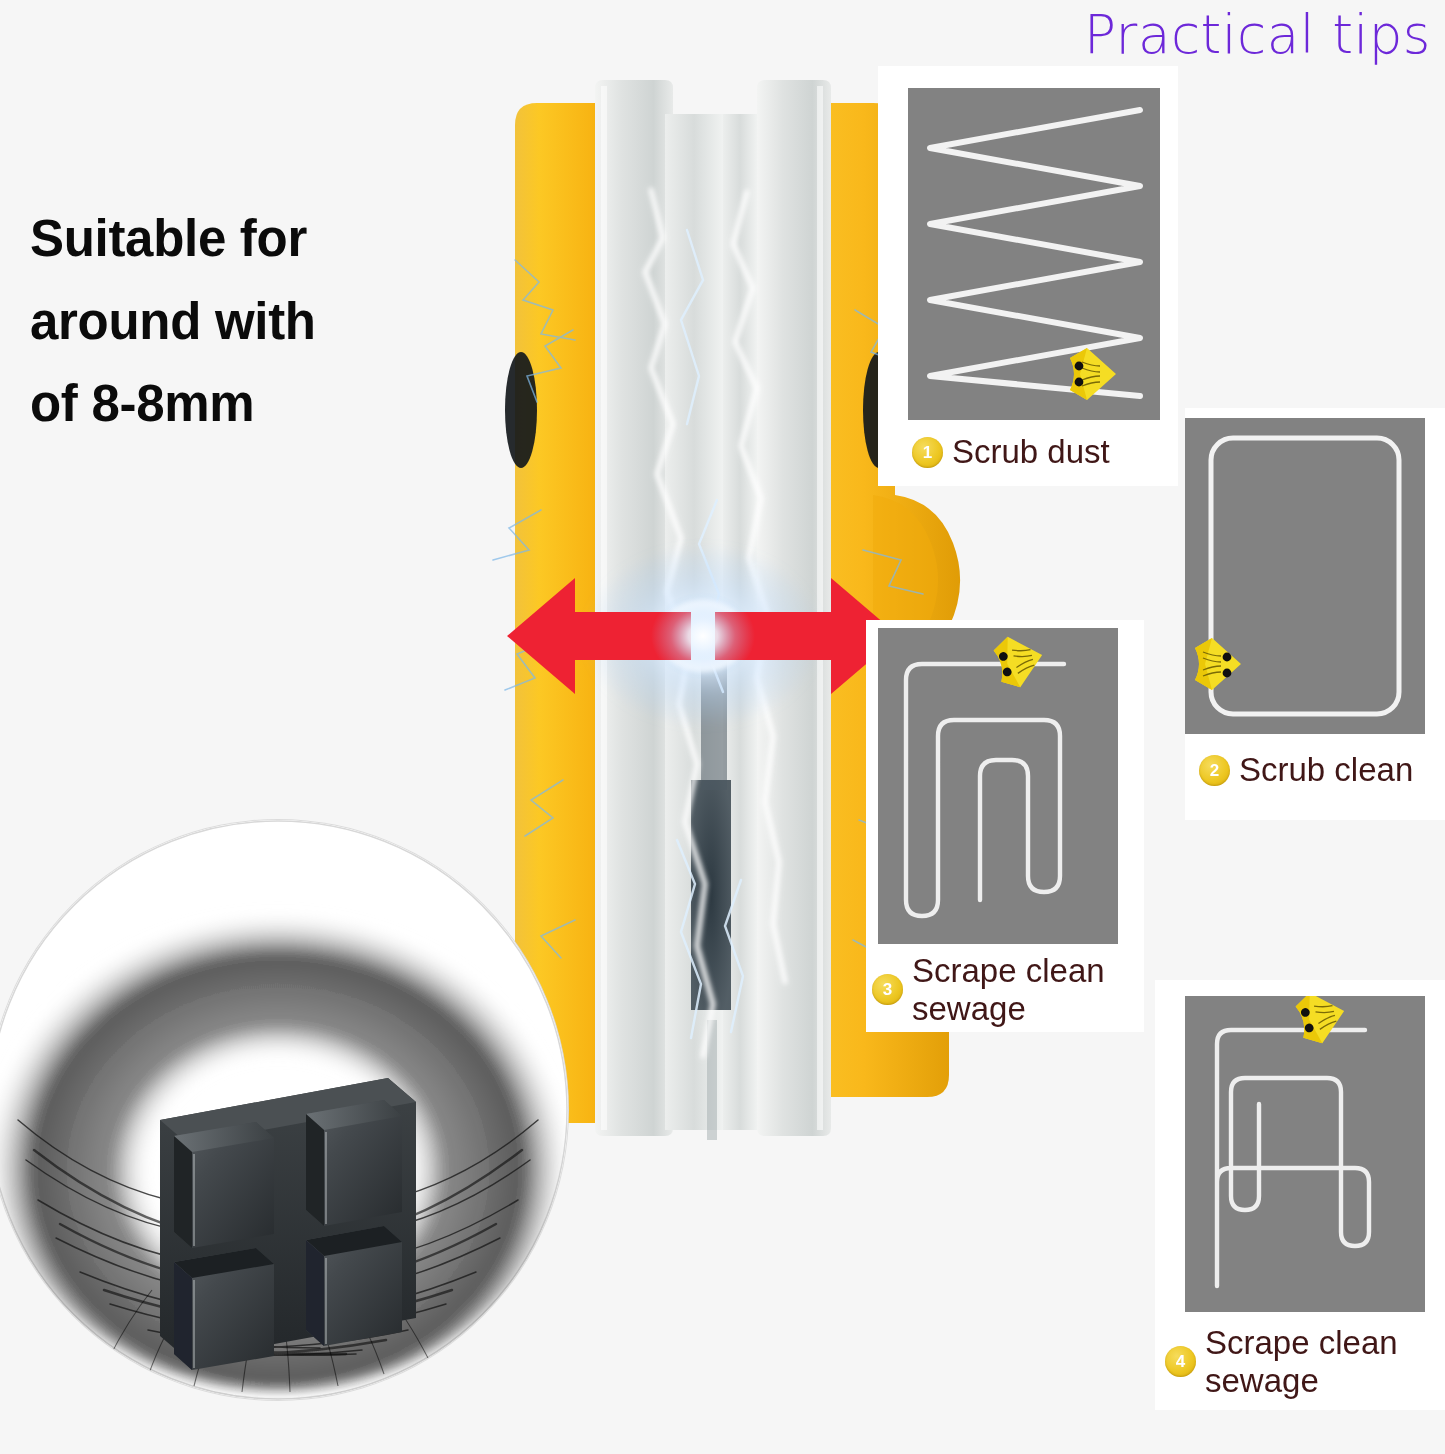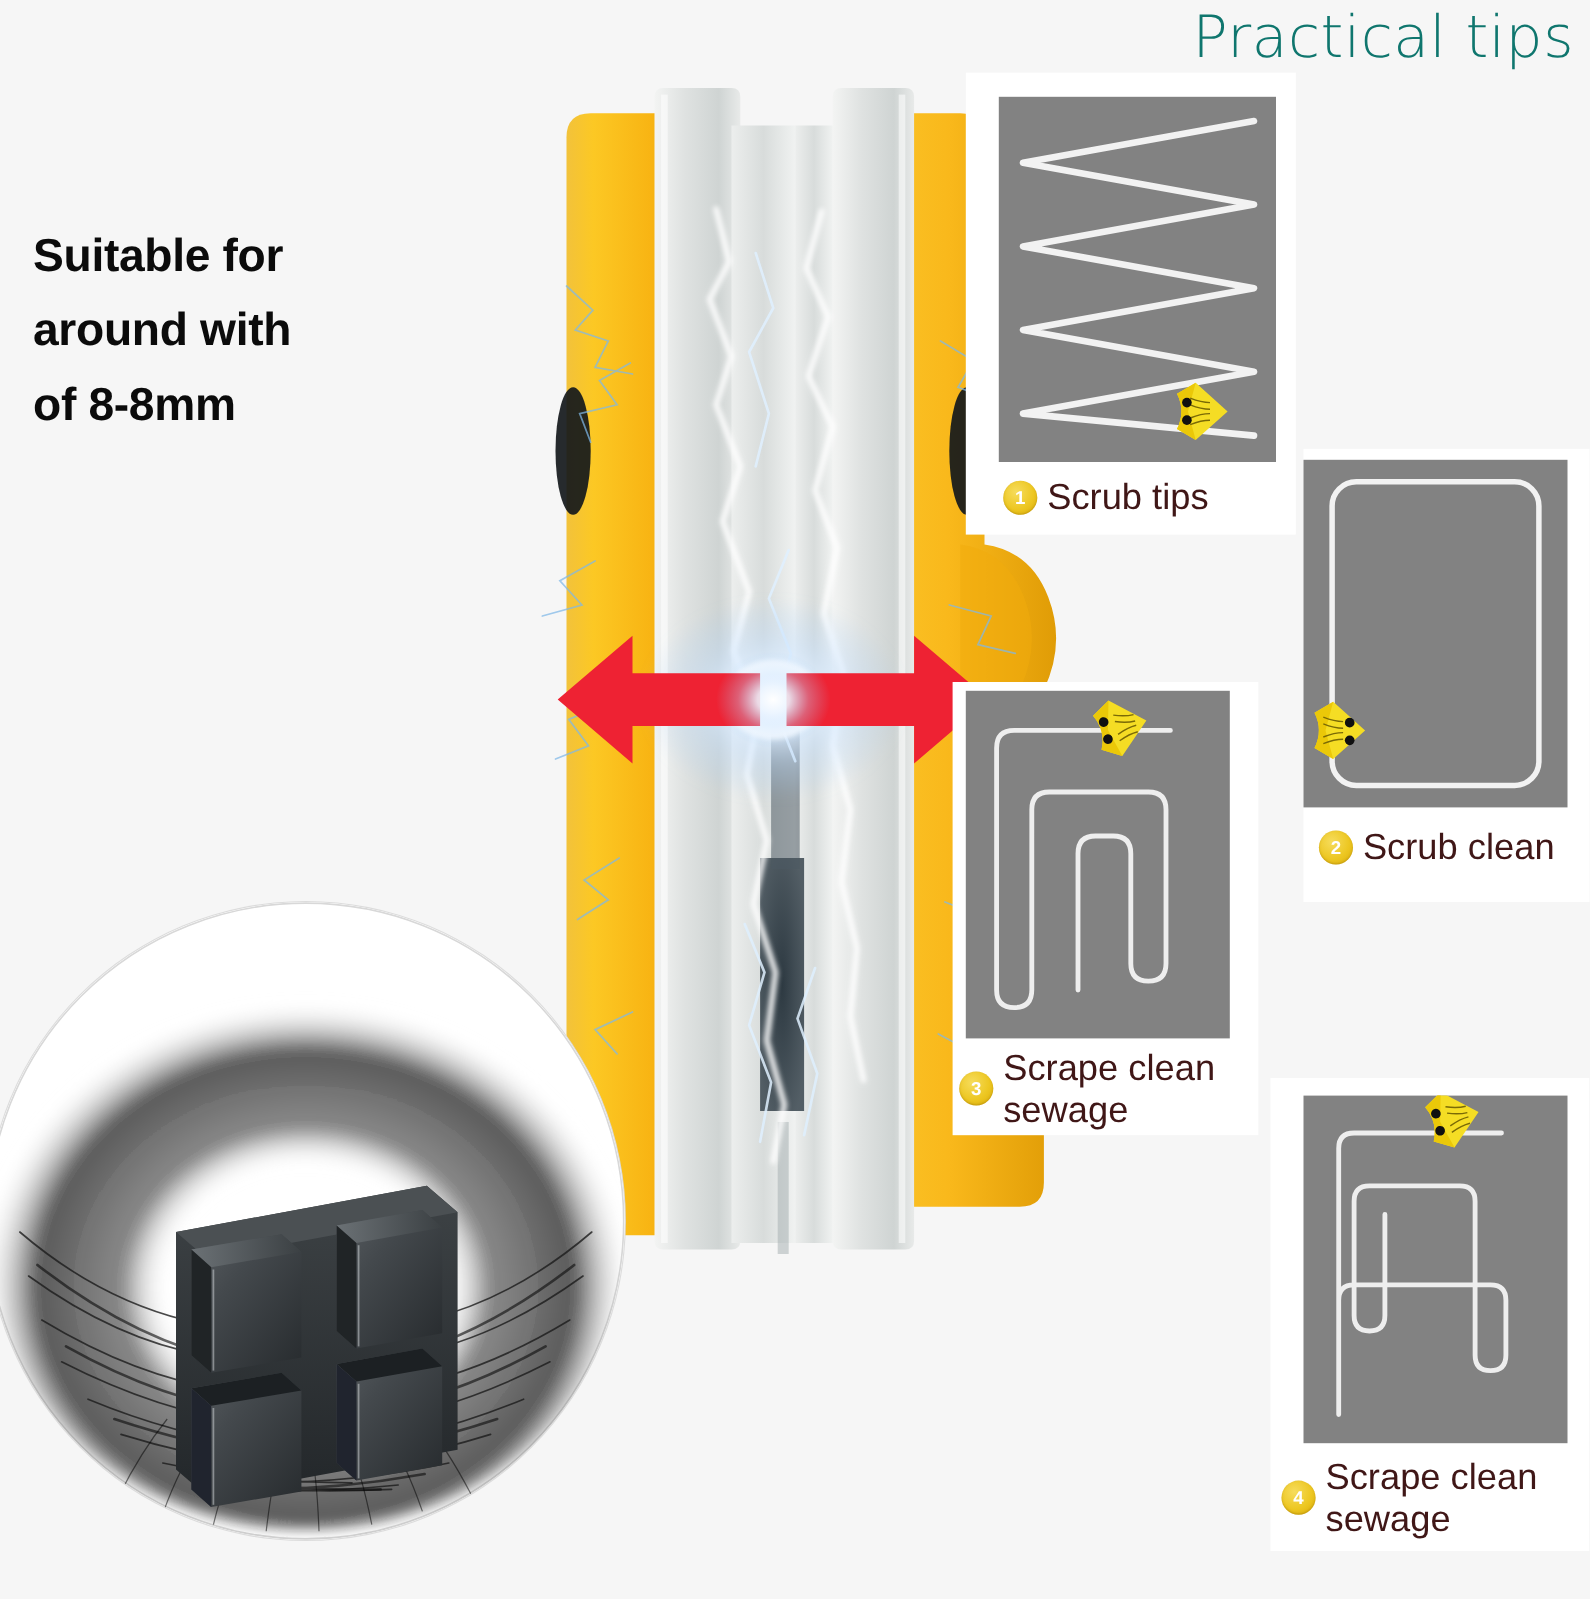--- a/index.html
+++ b/index.html
@@ -8,28 +8,28 @@
     background:#f6f6f6;
     font-family:"Liberation Sans", sans-serif;
     overflow:hidden;
     position:relative;
   }
   .stage{position:absolute;left:0;top:0;width:1445px;height:1454px;}
 
   
   #headline{
     position:absolute;left:30px;top:198px;width:440px;
-    font-size:42px;font-weight:bold;line-height:1.62;
+    font-size:51px;font-weight:bold;line-height:1.62;
     color:#0b0b0b;letter-spacing:-0.3px;
   }
 
   
   #tips-title{
     position:absolute;right:14px;top:4px;
-    font-size:53px;font-weight:300;color:#0f766e;
+    font-size:53px;font-weight:300;color:#6d28d9;
     font-family:"DejaVu Sans", sans-serif;
     letter-spacing:0.5px;white-space:nowrap;
   }
 
   
   .tip-card{position:absolute;background:#ffffff;}
   .panel{position:absolute;background:#828282;overflow:hidden;}
   .panel svg{position:absolute;left:0;top:0;width:100%;height:100%;}
   .tip-label{
     position:absolute;display:flex;align-items:center;gap:9px;
@@ -295,21 +295,21 @@
             <path d="M26 34 q10 -4 18 -4"></path>
               <path d="M26 40 q10 -4 18 -4"></path>
           </g>
           <circle cx="23" cy="20" r="4.4" fill="#101010"></circle>
           <circle cx="23" cy="36" r="4.4" fill="#101010"></circle>
         </svg>
       </div>
     </div>
     <div class="tip-label" style="left:34px;top:368px;">
       <span class="badge">1</span>
-      <span class="txt">Scrub tips</span>
+      <span class="txt">Scrub dust</span>
     </div>
   </div>
 
   <div class="tip-card" style="left:1185px;top:408px;width:300px;height:412px;">
     <div class="panel" style="left:0px;top:10px;width:240px;height:316px;">
       <svg viewBox="0 0 240 316" preserveAspectRatio="none" aria-hidden="true">
         <rect x="26" y="20" width="188" height="276" rx="22" ry="22" fill="none" stroke="#f2f2f2" stroke-width="5"></rect>
       </svg>
       <div class="tool" style="left:-4px;top:218px;">
         <svg viewBox="0 0 62 56" aria-hidden="true">

